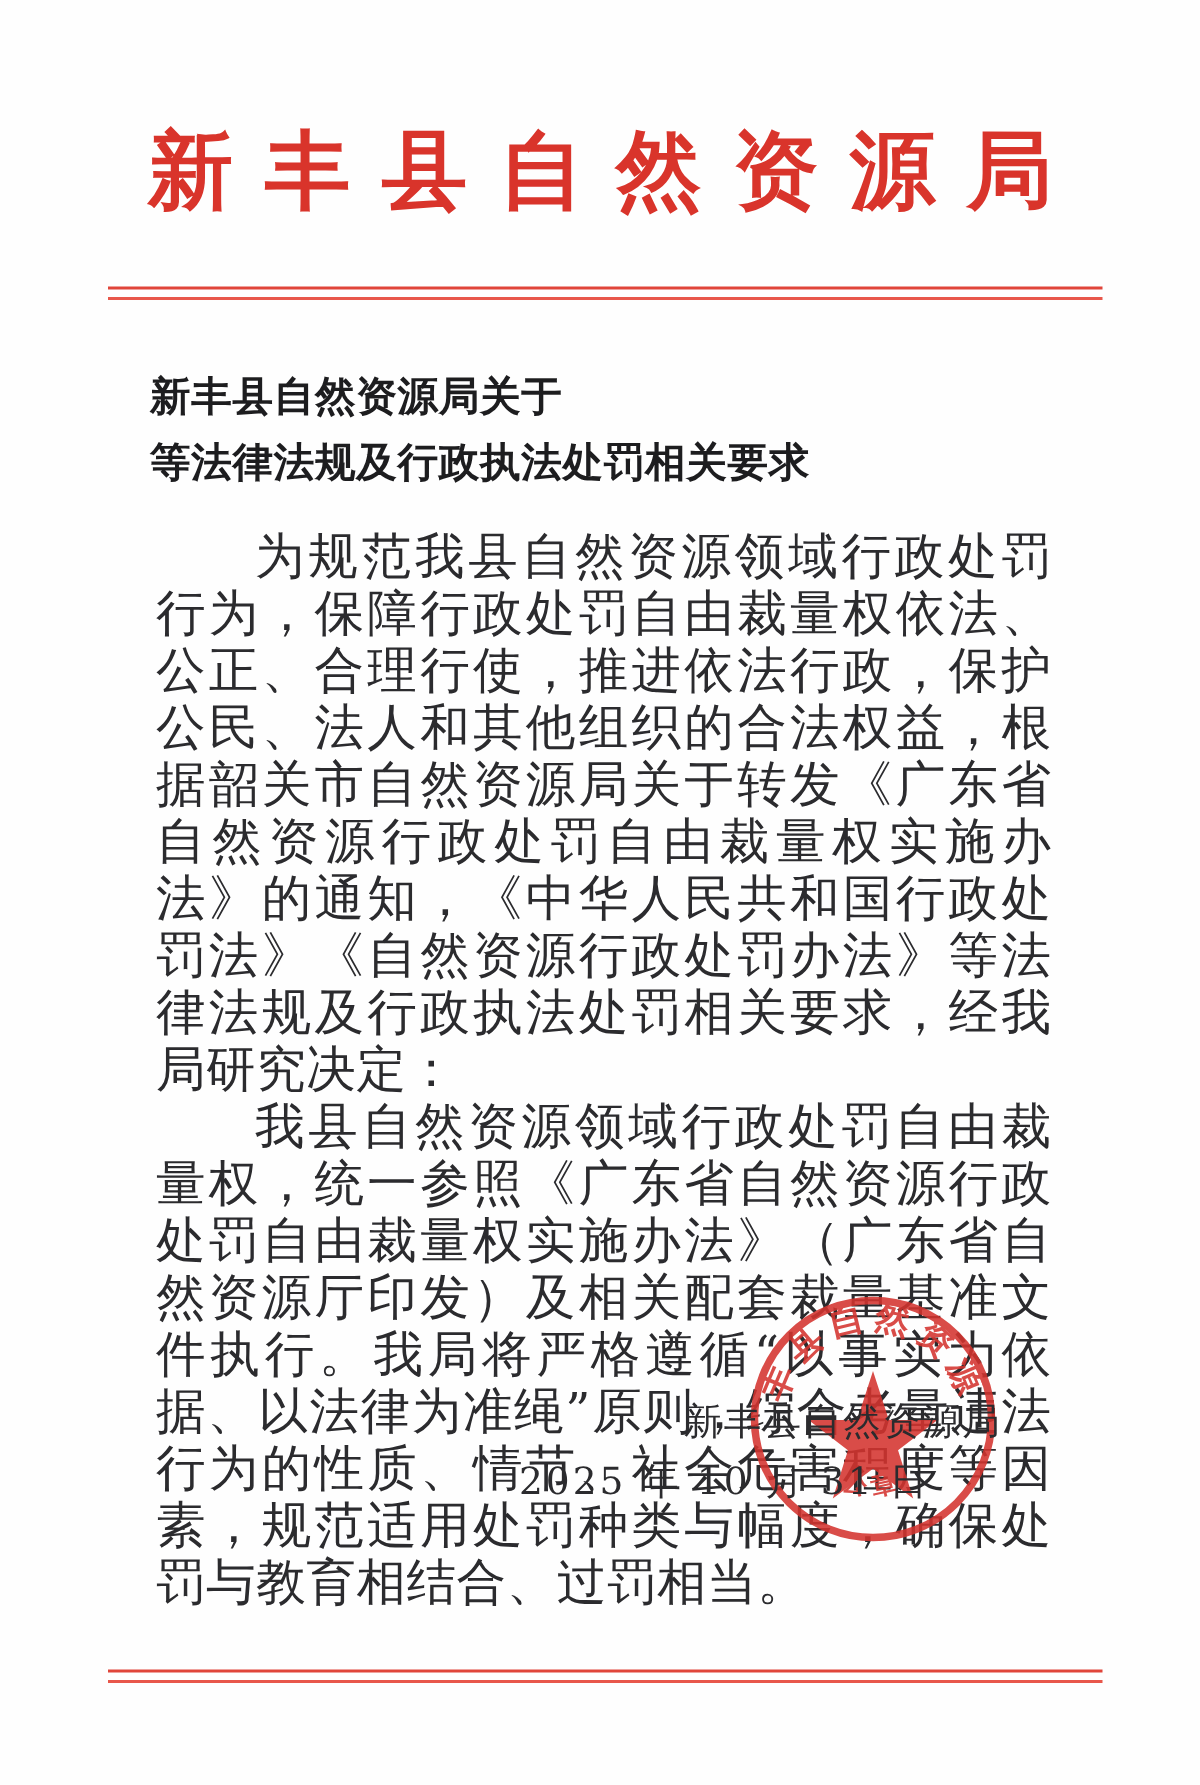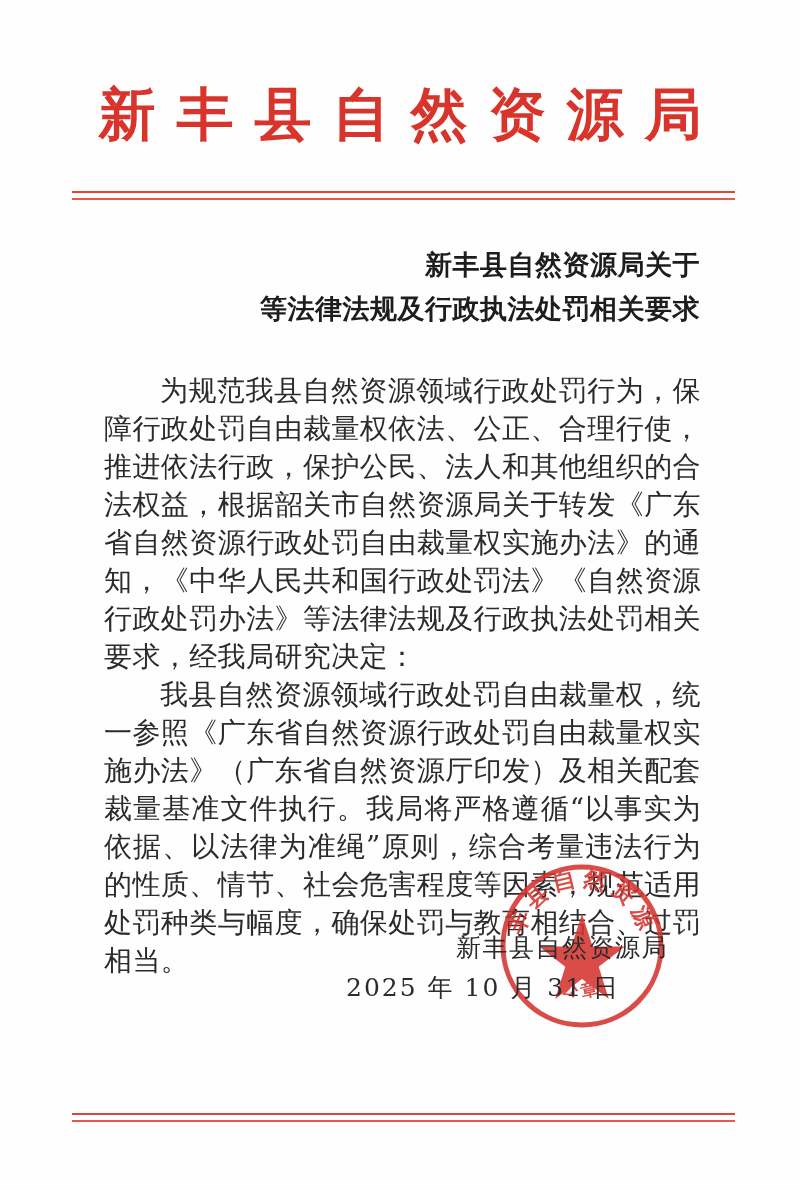--- a/index.html
+++ b/index.html
@@ -67,40 +67,40 @@
   .rule-gap {
     height: 5px;
   }
 
   
   .doc-title {
     position: absolute;
     left: 100px;
     top: 243px;
     width: 600px;
-    text-align: right;
+    text-align: left;
     color: #1d1d1f;
     font-size: 27px;
     font-weight: 700;
     line-height: 44px;
     letter-spacing: 0.5px;
   }
   .doc-title .tline {
     display: block;
     white-space: nowrap;
   }
 
   
   .body-text {
     position: absolute;
     left: 104px;
-    top: 372px;
+    top: 352px;
     width: 597px;
     color: #2b2b2e;
-    font-size: 28px;
+    font-size: 33px;
     line-height: 38px;
     text-align: justify;
     text-justify: inter-character;
   }
   .body-text p {
     margin: 0;
     text-indent: 2em;
     letter-spacing: 0.4px;
   }
 

